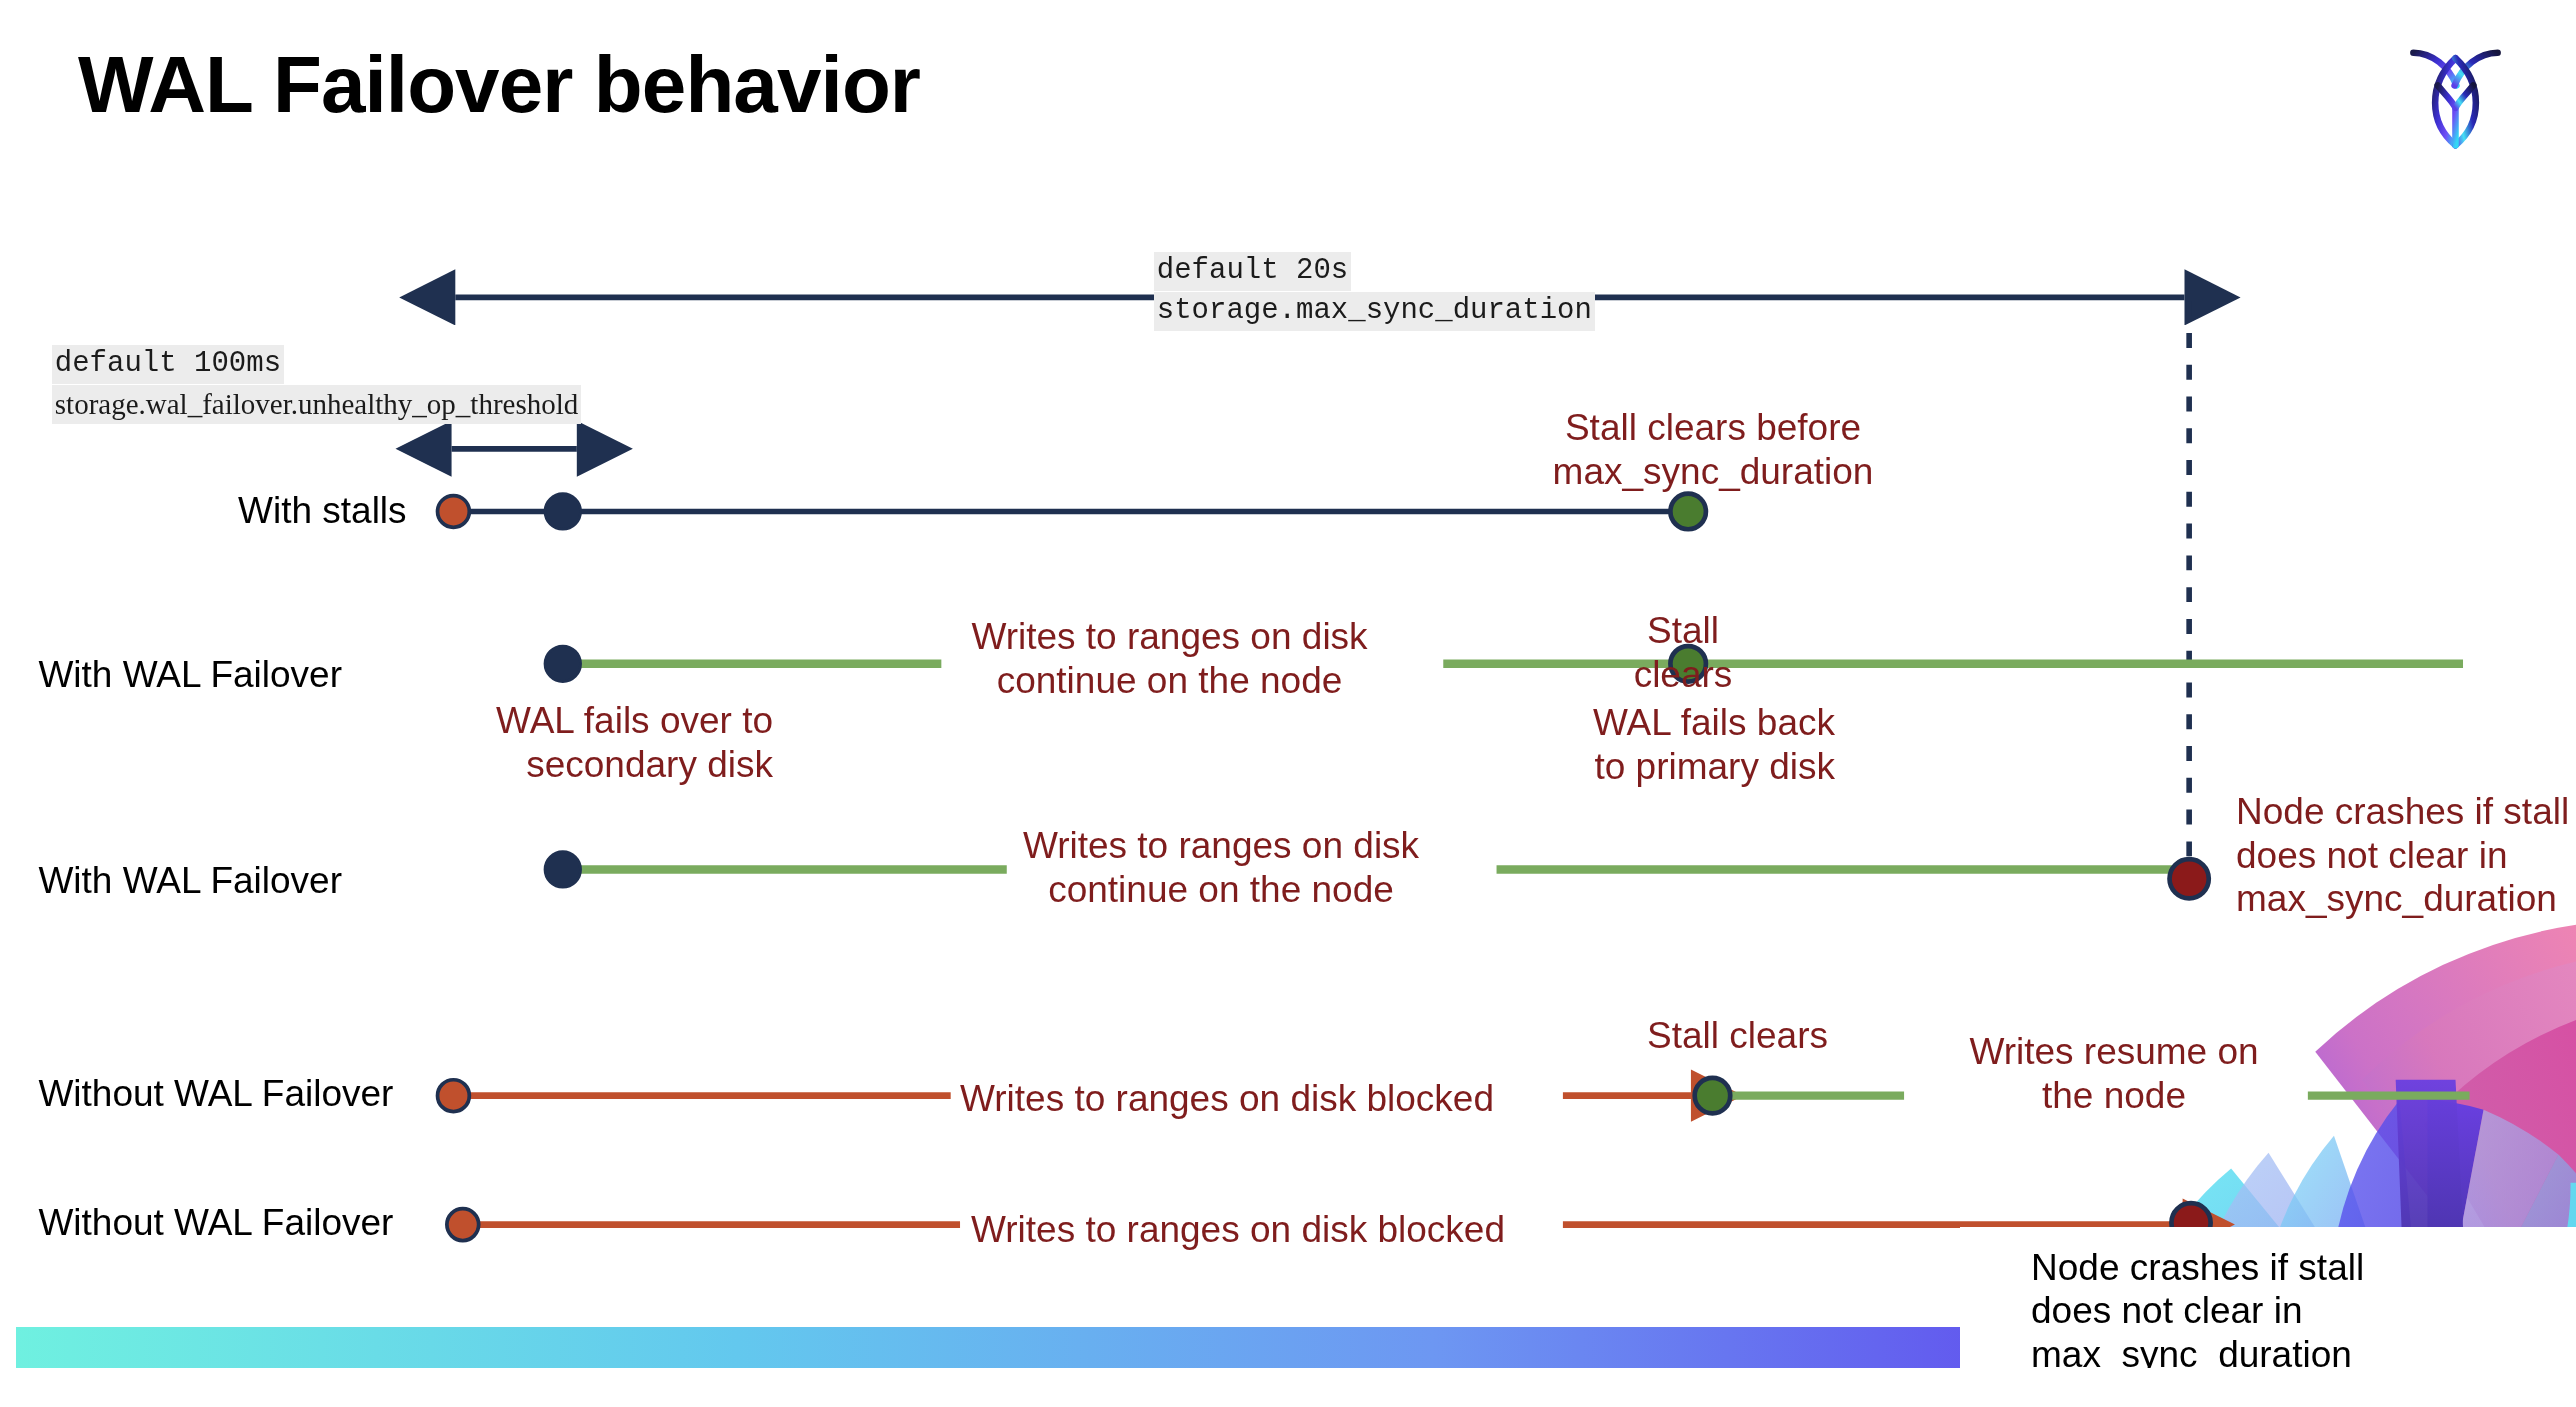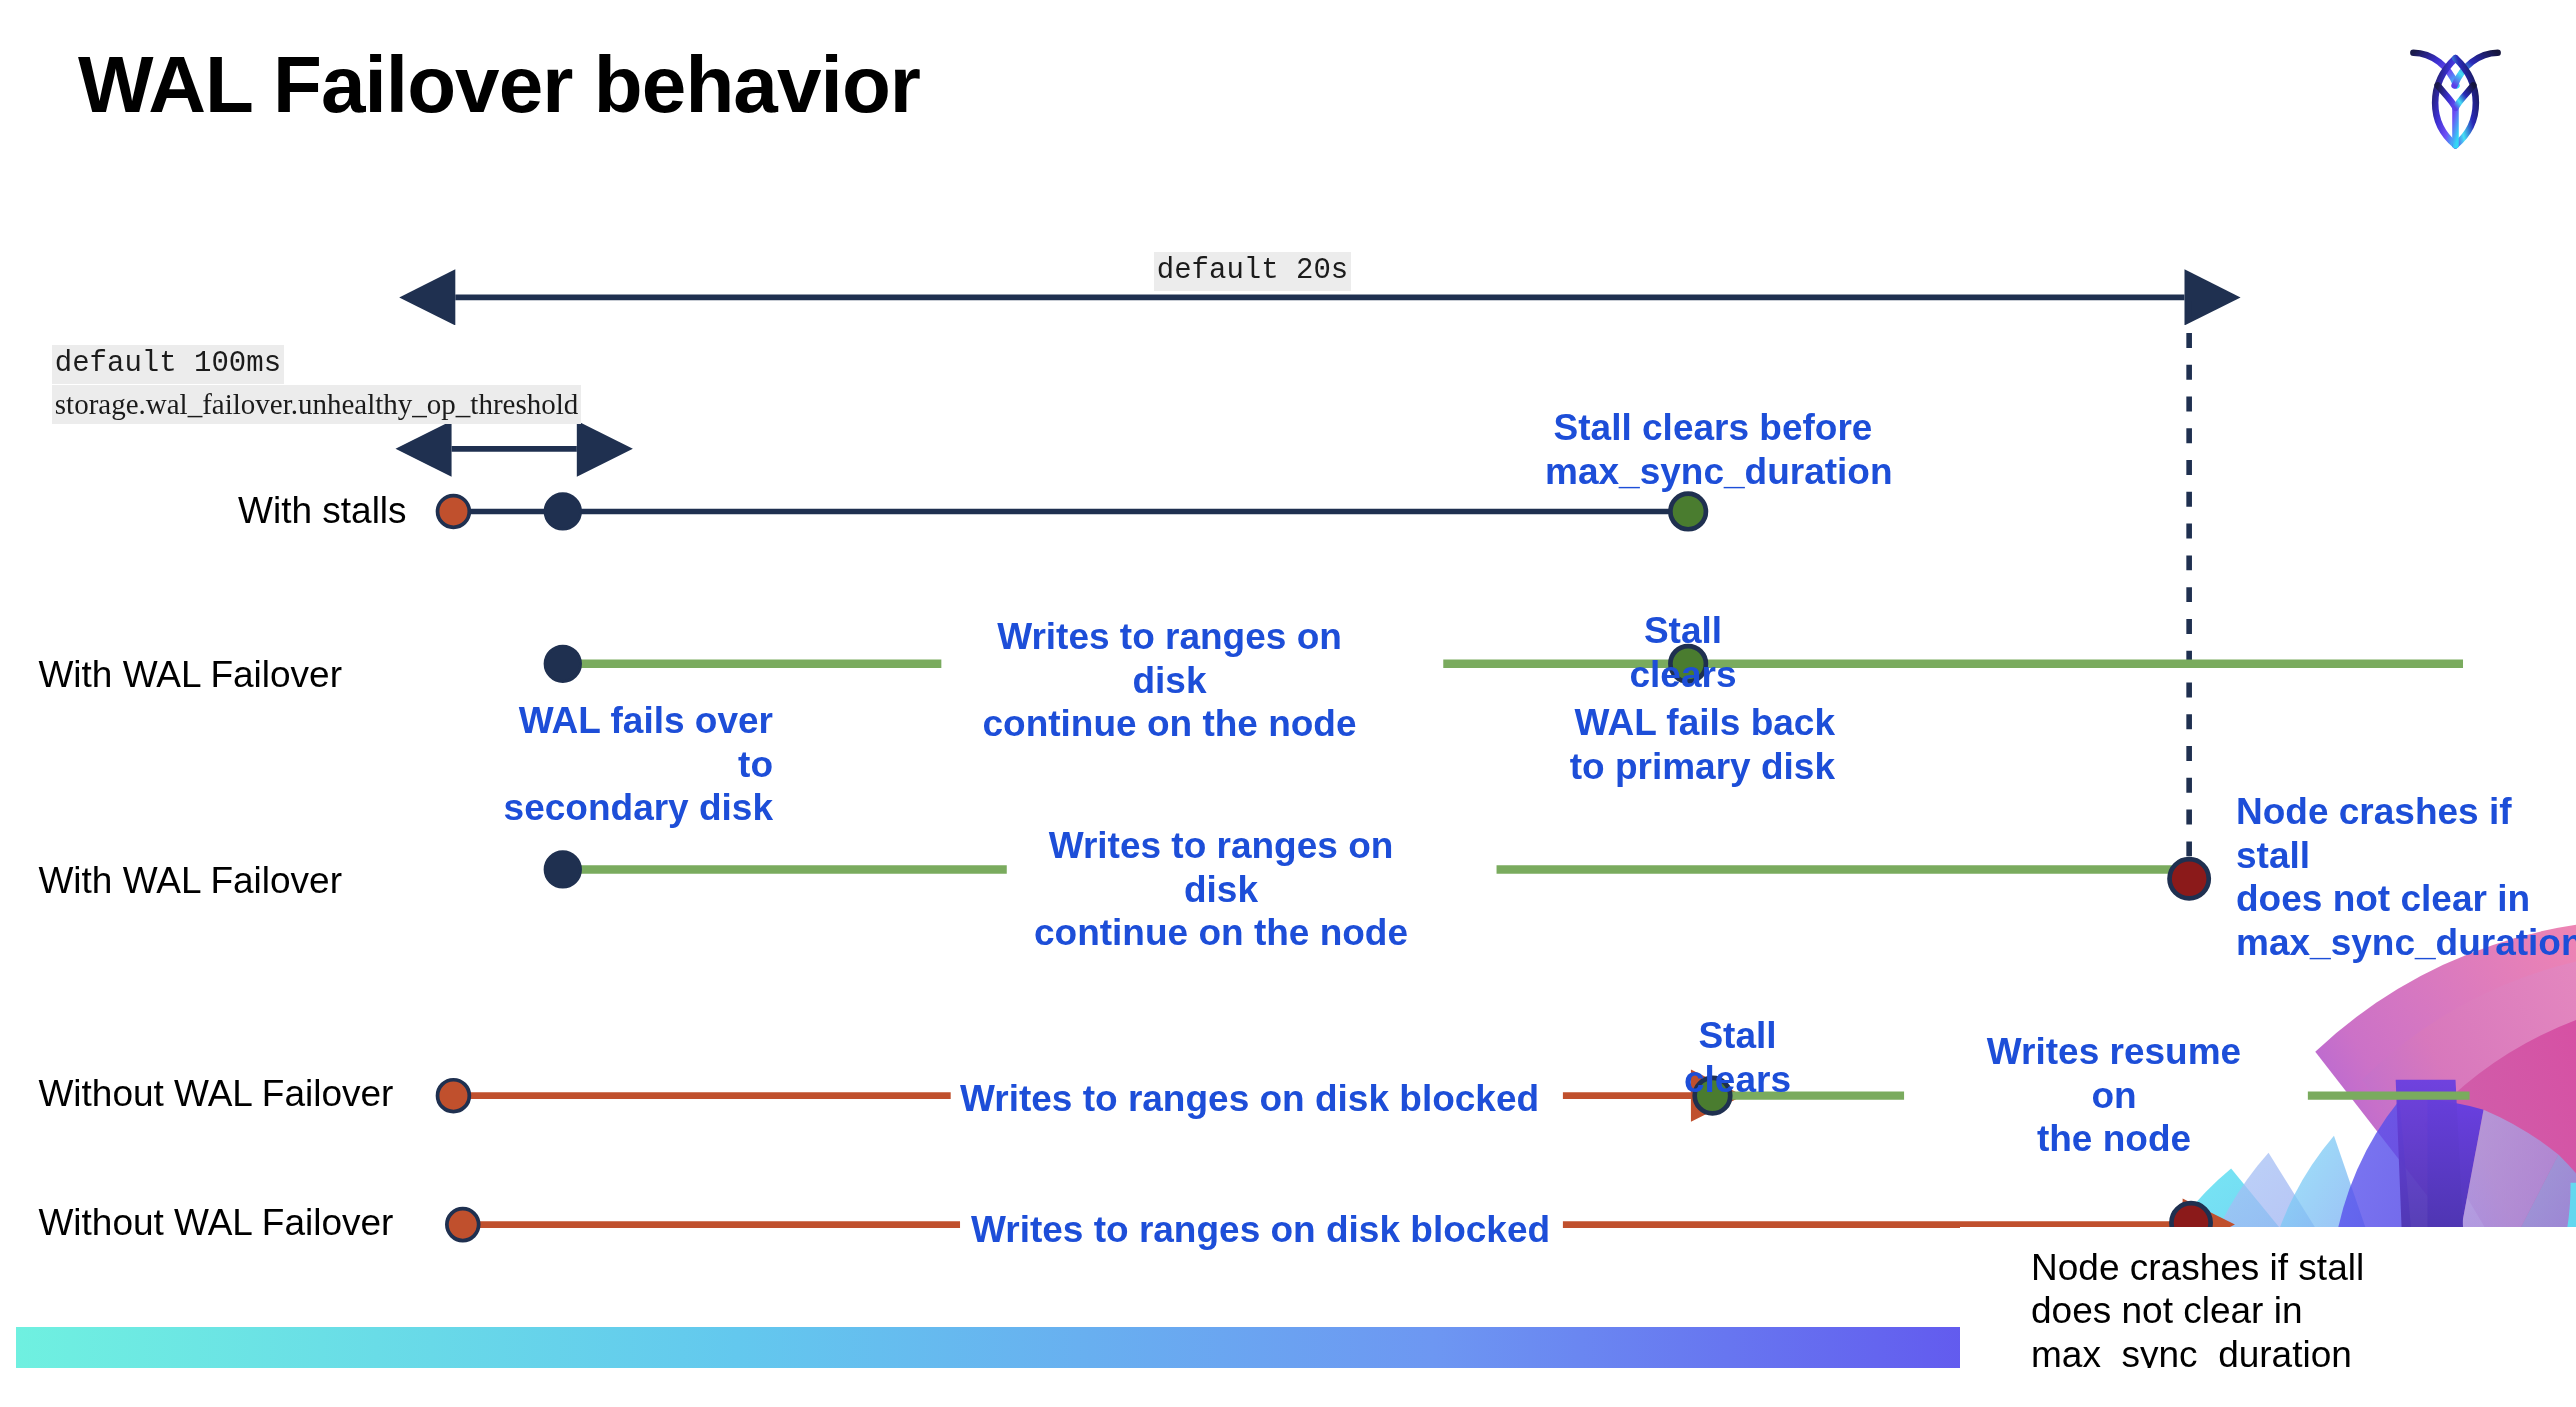--- a/index.html
+++ b/index.html
@@ -50,24 +50,23 @@
   }
   .rl-disk{left:222px;top:490px;}
   .rl-with1{left:22.4px;top:654px;}
   .rl-with2{left:22.4px;top:860px;}
   .rl-without1{left:22.4px;top:1073px;}
   .rl-without2{left:22.4px;top:1202px;}
 
   
   .anno{
     position:absolute;
-    font-size:37px;color:#1d4ed8;
+    font-size:37px;color:#7f1d1d;
     line-height:1.18;
     white-space:pre-line;
-    font-weight:bold;
   }
 
   .a-stallbefore{left:1529px;top:406px;text-align:center;width:336px;}
   .a-writes1{left:946px;top:615px;text-align:center;width:415px;}
   .a-stallclears1{left:1578px;top:609px;text-align:center;width:178px;}
   .a-walfailover{left:477px;top:699px;text-align:right;width:280px;}
   .a-walfailsback{left:1552px;top:701px;text-align:right;width:267px;}
   .a-writes2{left:1002px;top:824px;text-align:center;width:406px;}
   .a-stallclears2{left:1628px;top:1014px;text-align:center;width:187px;}
   .a-writesblocked1{left:944px;top:1077px;text-align:left;width:580px;}
@@ -258,20 +257,21 @@
       <path d="M55 27 C26 54 26 96 55 120" stroke="url(#lg1)" stroke-width="7" fill="none" stroke-linecap="round"></path>
 
       <path d="M55 27 C84 54 84 96 55 120" stroke="url(#lg2)" stroke-width="7" fill="none" stroke-linecap="round"></path>
 
       <path d="M36 56 C44 66 51 72 55 80 L55 120" stroke="url(#lg1)" stroke-width="7" fill="none" stroke-linecap="round"></path>
       <path d="M74 56 C66 66 59 72 55 80" stroke="url(#lg2)" stroke-width="7" fill="none" stroke-linecap="round"></path>
     </svg>
   </div>
 
   <div class="chip c-top1">default 20s</div>
+  <div class="chip c-top2">storage.max_sync_duration</div>
   <div class="chip c-left1">default 100ms</div>
   <div class="chip c-left2">storage.wal_failover.unhealthy_op_threshold</div>
 
   <div class="rowlabel rl-disk">With stalls</div>
   <div class="rowlabel rl-with1">With WAL Failover</div>
   <div class="rowlabel rl-with2">With WAL Failover</div>
   <div class="rowlabel rl-without1">Without WAL Failover</div>
   <div class="rowlabel rl-without2">Without WAL Failover</div>
 
   <div class="anno a-stallbefore">Stall clears before

